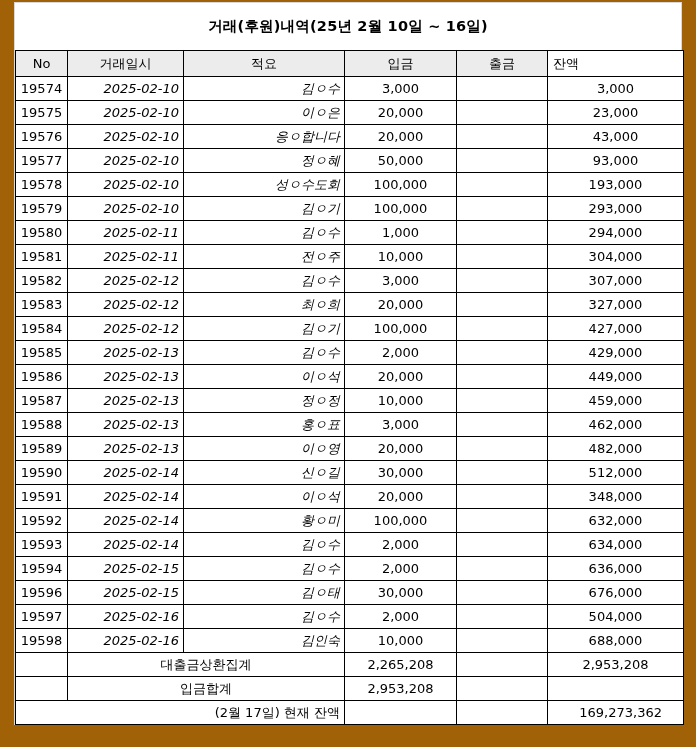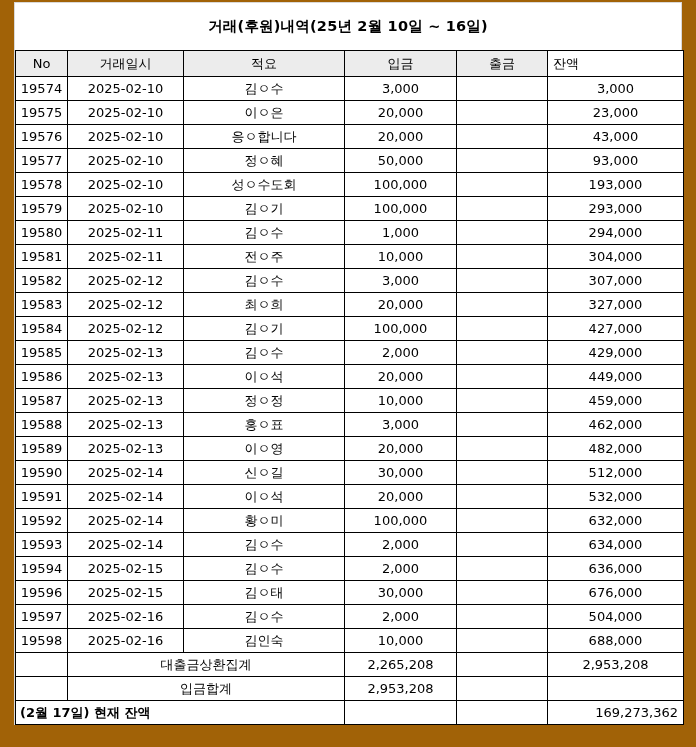--- a/index.html
+++ b/index.html
@@ -76,26 +76,26 @@
     height: 26px;
     line-height: 24px;
   }
   table.ledger thead th.balance-head {
     background: #ffffff;
     text-align: left;
     padding-left: 5px;
   }
   td.num      { text-align: center;  padding-right: 6px; }
   td.center   { text-align: center; }
-  td.left     { text-align: center;   padding-left: 5px; }
+  td.left     { text-align: right;   padding-left: 5px; font-style: italic; }
   td.blank    { }
   tr.summary td.label { text-align: center; }
   tr.summary td.num   { text-align: center; }
-  tr.summary-wide td.label { text-align: left; font-weight: bold; }
-  tr.summary-wide td.num   { text-align: right; padding-right: 5px; }
+  tr.summary-wide td.label { text-align: right; }
+  tr.summary-wide td.num   { text-align: right; padding-right: 21px; }
 </style>
 </head>
 <body>
 
 <div id="page">
   <div class="sheet">
 
     <div class="title-bar">
       <div class="title-text">거래(후원)내역(25년 2월 10일 ~ 16일)</div>
     </div>
@@ -255,21 +255,21 @@
             <td class="num">30,000</td>
             <td class="blank"></td>
             <td class="num">512,000</td>
           </tr>
           <tr class="data-row">
             <td class="center">19591</td>
             <td class="left">2025-02-14</td>
             <td class="left">이ㅇ석</td>
             <td class="num">20,000</td>
             <td class="blank"></td>
-            <td class="num">532,000</td>
+            <td class="num">348,000</td>
           </tr>
           <tr class="data-row">
             <td class="center">19592</td>
             <td class="left">2025-02-14</td>
             <td class="left">황ㅇ미</td>
             <td class="num">100,000</td>
             <td class="blank"></td>
             <td class="num">632,000</td>
           </tr>
           <tr class="data-row">

